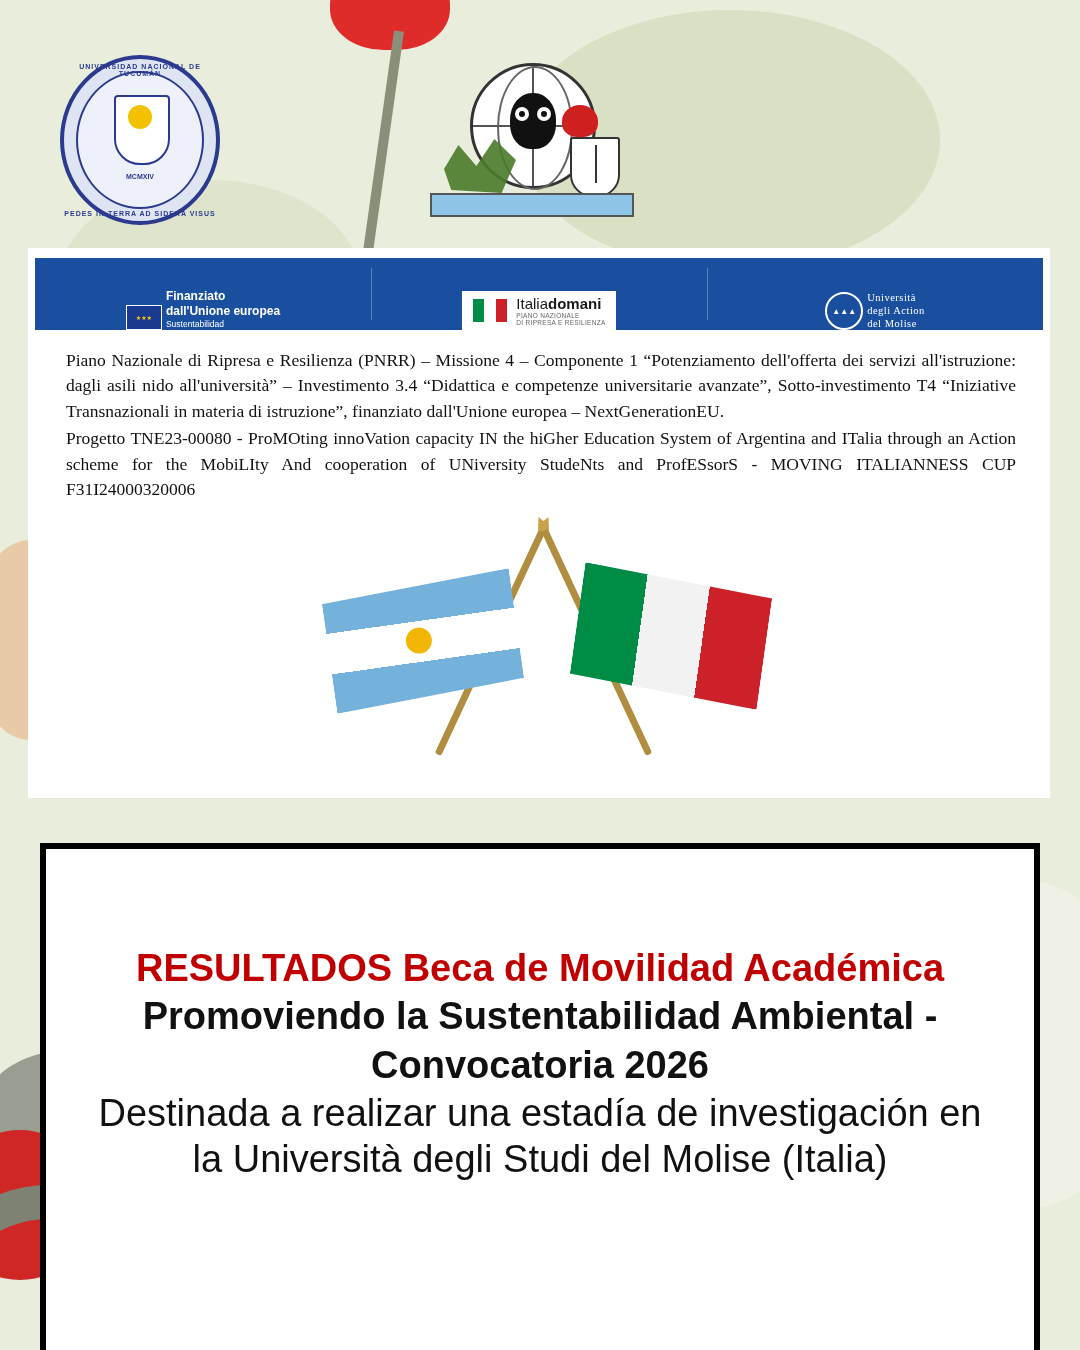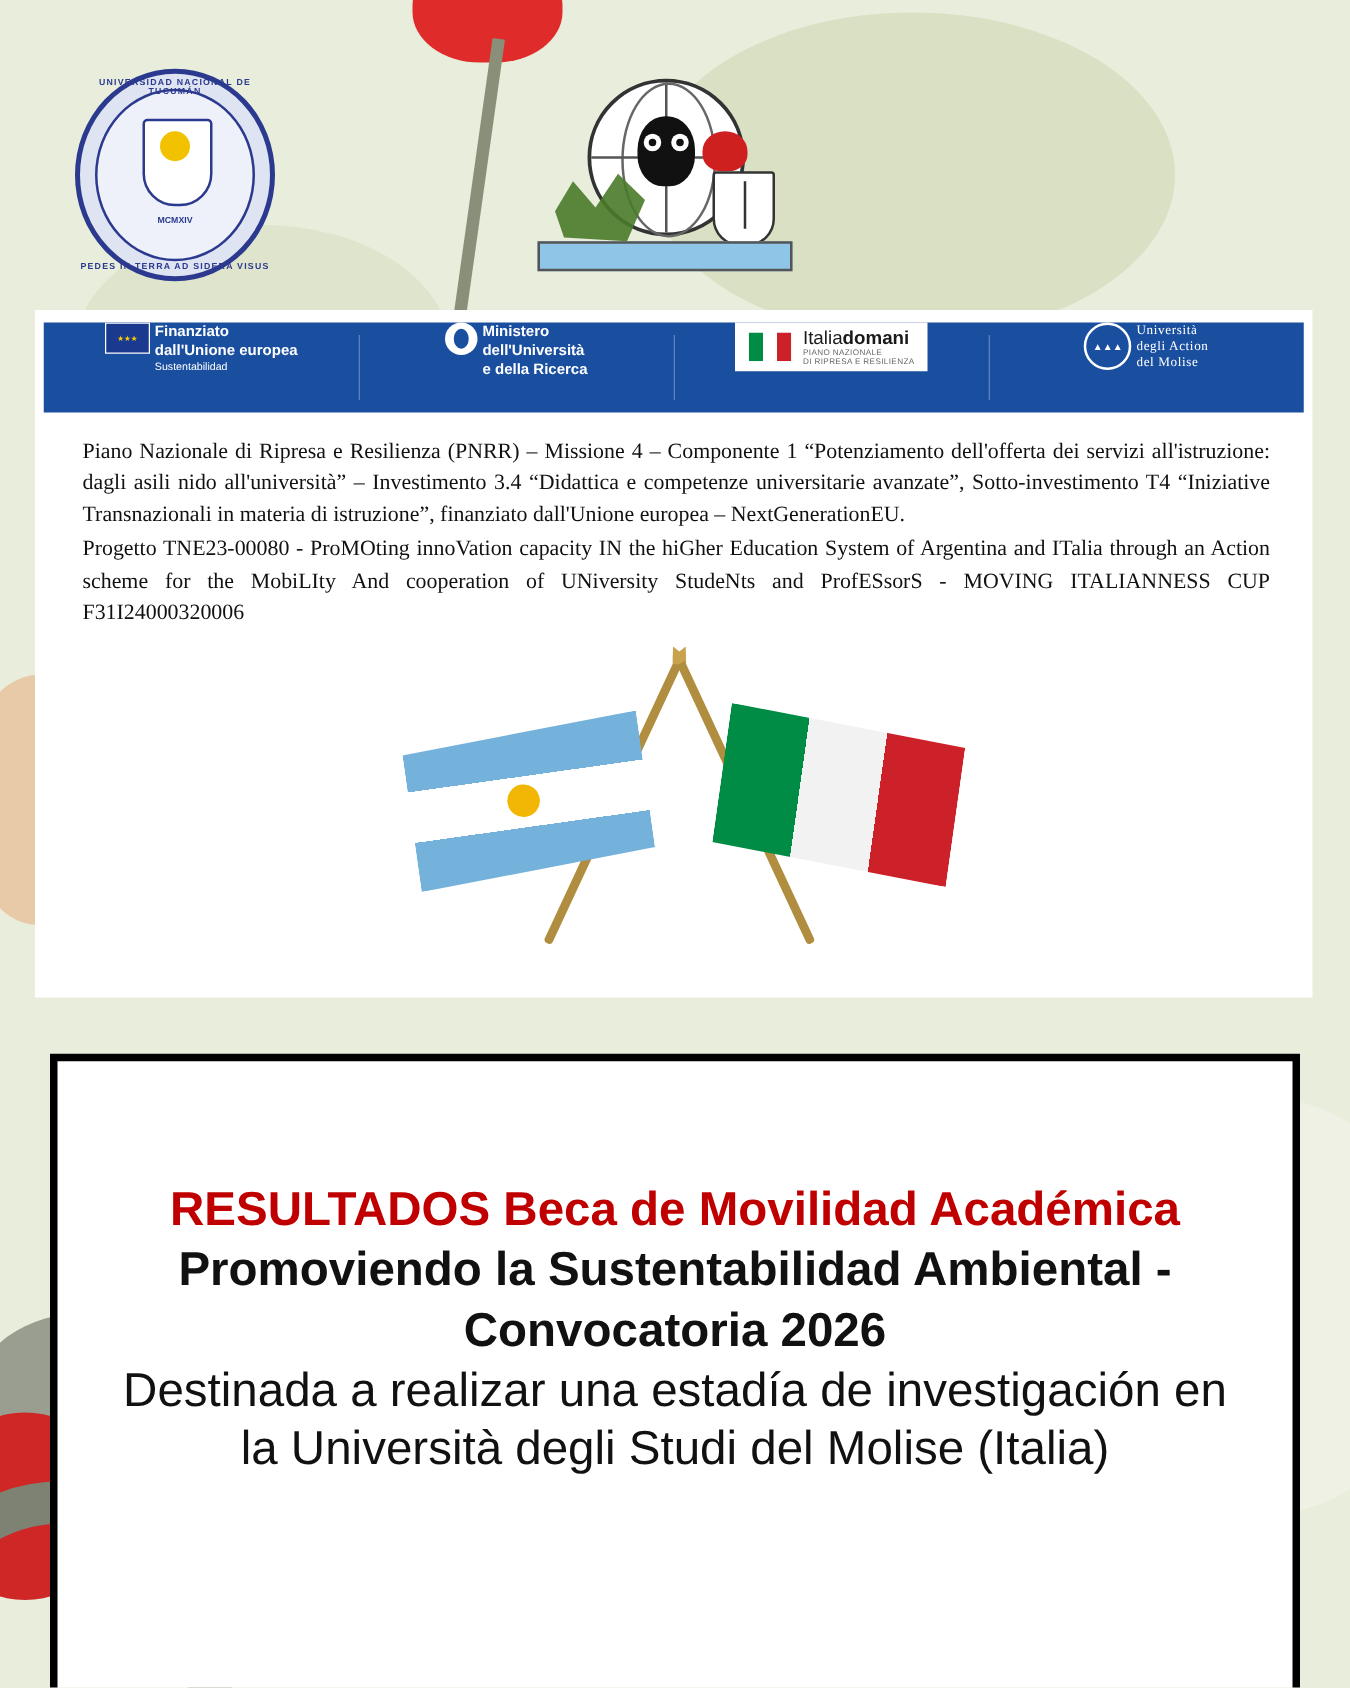--- a/index.html
+++ b/index.html
@@ -150,21 +150,21 @@
     position:absolute; left:28px; top:248px; width:1022px; height:550px;
     background:#fff;
   }
 
   .blue-bar {
     position:absolute; left:7px; top:10px; width:1008px; height:72px;
     background:#1a4fa0;
     display:flex; align-items:center;
   }
   .bb-cell {
-    flex:1; display:flex; align-items:flex-start; justify-content:center;
+    flex:1; display:flex; align-items:flex-end; justify-content:center;
     gap:4px; color:#fff; height:100%; position:relative;
   }
   .bb-cell + .bb-cell:before {
     content:""; position:absolute; left:0; top:10px; bottom:10px; width:1px; background:#5b83c4;
   }
   .eu-flag {
     width:34px; height:23px; background:#1a3a8f; border:1px solid #fff;
     position:relative; flex:none;
   }
   .eu-flag .stars {
@@ -315,28 +315,20 @@
       <div class="eu-flag">
           <div class="stars">★★★</div>
         </div>
       <div class="bb-text">
         <div class="b">Finanziato</div>
         <div class="b">dall'Unione europea</div>
         <div class="s">Sustentabilidad</div>
       </div>
     </div>
 
-    <div class="bb-cell">
-      <div class="min-emblem"></div>
-      <div class="bb-text">
-        <div class="b">Ministero</div>
-        <div class="b">dell'Università</div>
-        <div class="b">e della Ricerca</div>
-      </div>
-    </div>
 
     <div class="bb-cell">
       <div class="ital-wrap">
         <div class="italia-flag"></div>
         <div>
           <div class="ital-txt">
             <span>Italia</span><span class="bold">domani</span>
           </div>
           <div class="ital-sub">PIANO NAZIONALE</div>
           <div class="ital-sub">DI RIPRESA E RESILIENZA</div>

